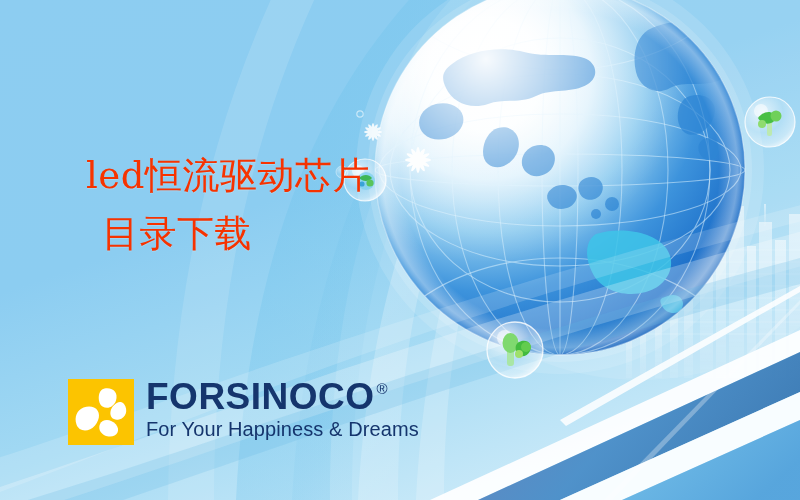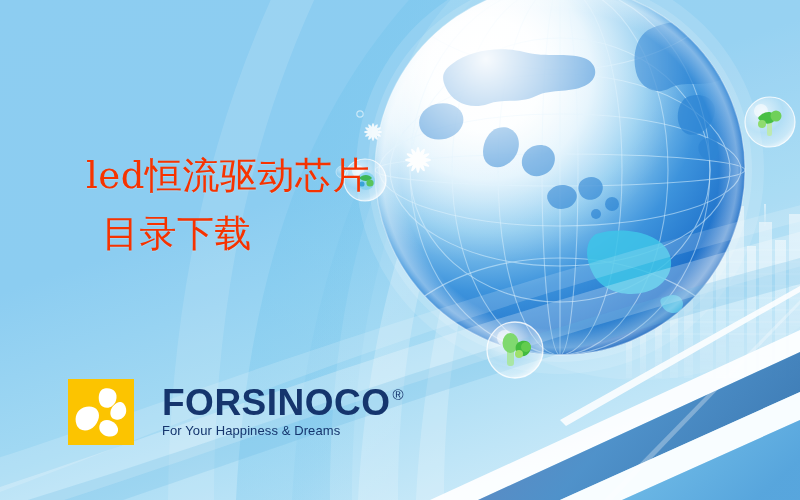--- a/index.html
+++ b/index.html
@@ -43,22 +43,21 @@
   }
   .headline-line.l2 { padding-left: 16px; }
 
   
   #logo {
     position: absolute;
     left: 68px;
     top: 379px;
     z-index: 40;
     display: flex;
-    align-items: center;
-    gap: 16px;
+    align-items: flex-start;
   }
   #logo-mark {
     width: 66px;
     height: 66px;
     background: #fcc400;
     flex: 0 0 auto;
     display: block;
   }
   #logo-text {
     margin-left: 12px;
@@ -79,21 +78,21 @@
   #wordmark-reg {
     font-size: 15px;
     line-height: 1;
     margin-left: 2px;
     margin-top: 2px;
     font-weight: normal;
   }
   #tagline {
     color: #15356d;
     font-family: "Liberation Sans", sans-serif;
-    font-size: 13px;
+    font-size: 20px;
     line-height: 1.15;
     margin-top: 3px;
     letter-spacing: 0.1px;
     white-space: nowrap;
   }
 </style>
 </head>
 <body>
 
 <div id="banner">

